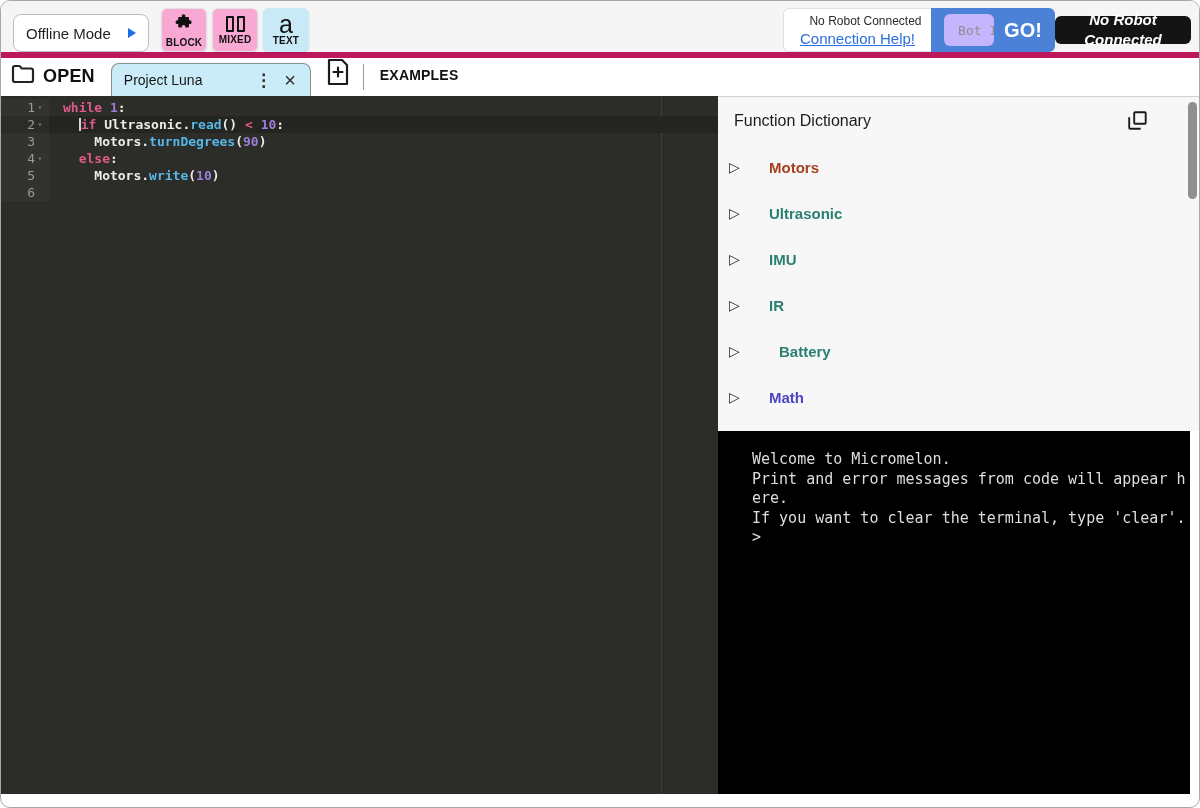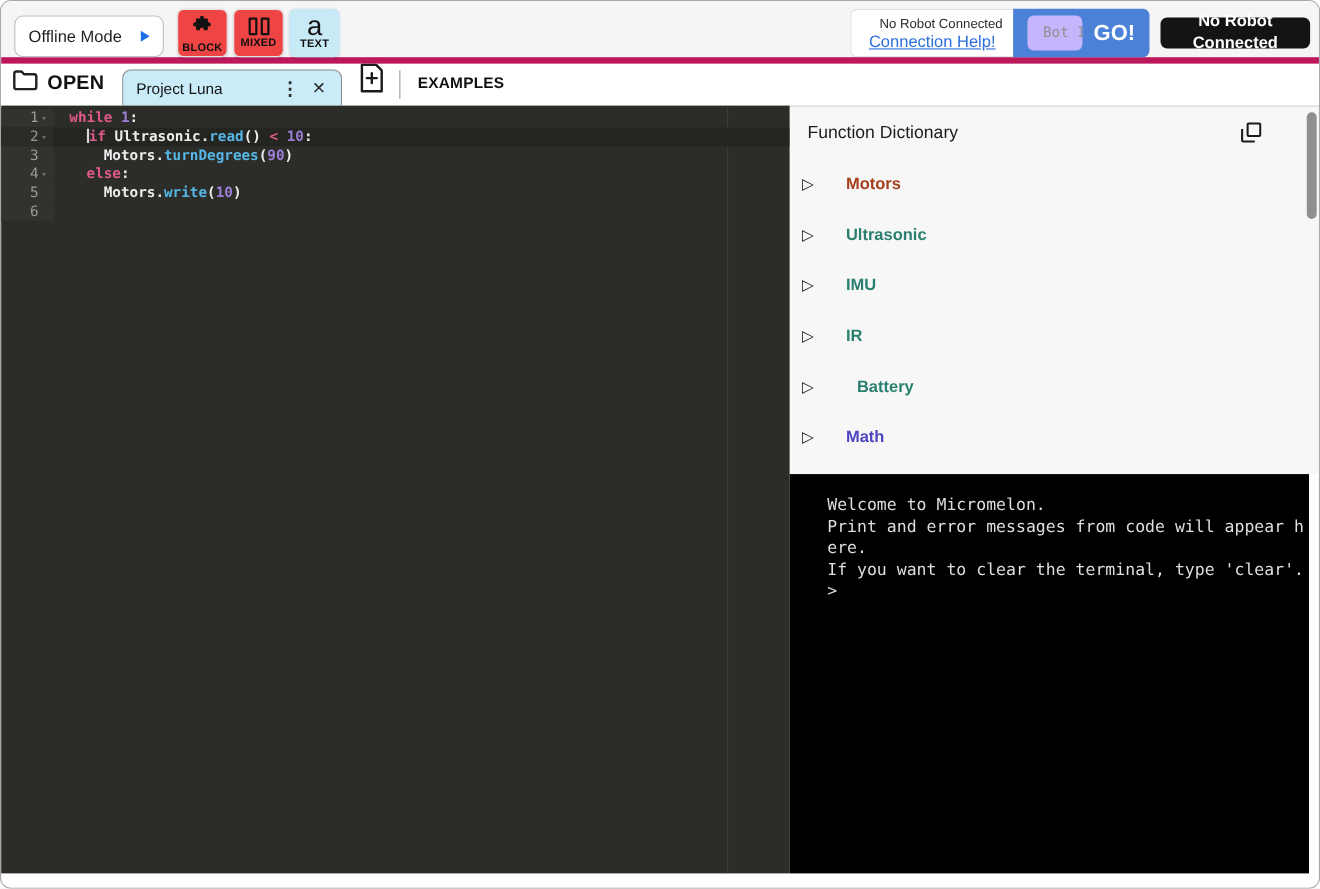--- a/index.html
+++ b/index.html
@@ -22,21 +22,21 @@
     margin-left:12px; width:136px; height:38px; background:#fff;
     border:1px solid #bfbfbf; border-radius:8px; display:flex;
     align-items:center; padding:0 12px; cursor:pointer;
   }
   .mode-dropdown .lbl { font-size:15px; color:#1f1f1f; flex:1; }
   .tri-right { width:0; height:0; border-top:5px solid transparent;
     border-bottom:5px solid transparent; border-left:8px solid #1e6de8; }
 
   .mode-group { display:flex; gap:5px; margin-left:12px; }
   .mode-btn {
-    width:46px; height:44px; background:#ef4444; border:1px solid #e2e2e2;
+    width:46px; height:44px; background:#f9a8d4; border:1px solid #e2e2e2;
     border-radius:6px; box-shadow:0 1px 2px rgba(0,0,0,.12);
     display:flex; flex-direction:column; align-items:center; justify-content:center;
     gap:1px; cursor:pointer;
   }
   .mode-btn.selected { background:#c7eaf6; border-color:#c7eaf6; }
   .mode-btn .cap { font-size:10px; font-weight:bold; color:#111; letter-spacing:.2px; }
   .icon-mixed { display:flex; gap:3px; height:17px; align-items:center; }
   .icon-mixed i { display:block; width:8px; height:16px; border:2.4px solid #111; border-radius:1px; }
   .icon-text-a { font-size:25px; line-height:19px; color:#111; font-weight:500; }
 
@@ -54,23 +54,23 @@
     display:flex; align-items:center; justify-content:center; gap:10px;
   }
   .botid-input {
     width:50px; height:32px; border:none; border-radius:6px; background:#c4b5fd;
     font-family:"DejaVu Sans Mono", monospace; font-size:13px; color:#555;
     text-align:center; outline:none;padding-left:14px;
   }
   .botid-input::placeholder { color:#8f8f8f; }
   .go-label { color:#fff; font-size:20px; font-weight:bold; cursor:pointer; }
   .robot-badge {
-    margin-left:10px; width:136px; height:28px; background:#141414; border-radius:6px;
+    width:136px; height:28px; background:#141414; border-radius:6px;
     color:#fff; font-size:15px; font-weight:bold; text-align:center;
-    display:flex; flex-direction:column; justify-content:center; line-height:1.35;
+    display:flex; flex-direction:column; justify-content:center; line-height:1.35;font-style:italic;
   }
 
   
   .tabbar {
     position:absolute; left:0; top:57px; width:1200px; height:38px;
     background:#fff; display:flex; align-items:flex-end;
   }
   .open-btn { display:flex; align-items:center; gap:8px; margin:0 16px 8px 10px; cursor:pointer; }
   .open-btn .t { font-size:18px; font-weight:bold; color:#111; letter-spacing:.2px; }
   .proj-tab {

